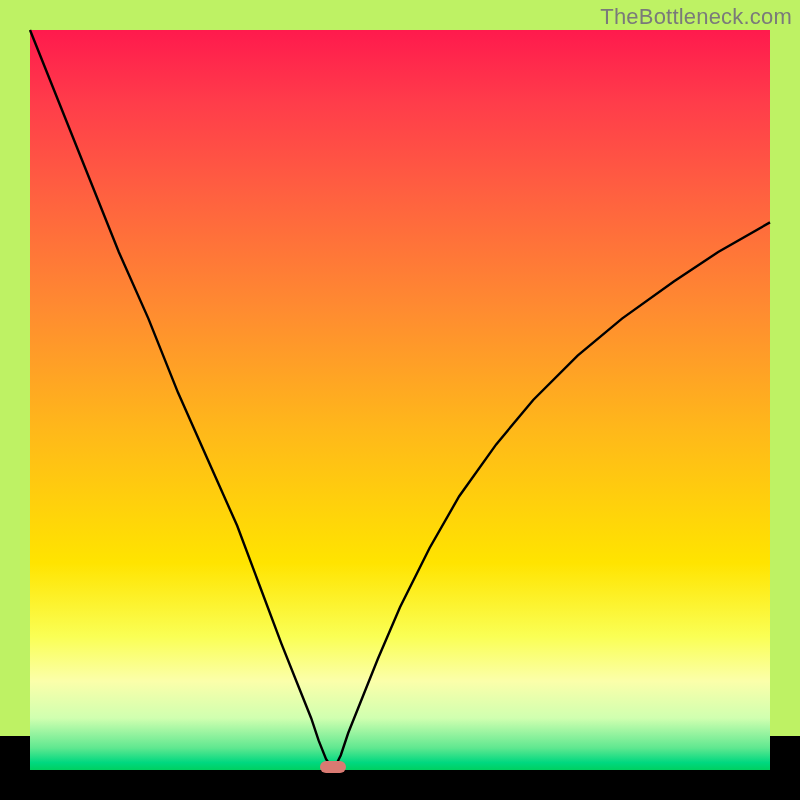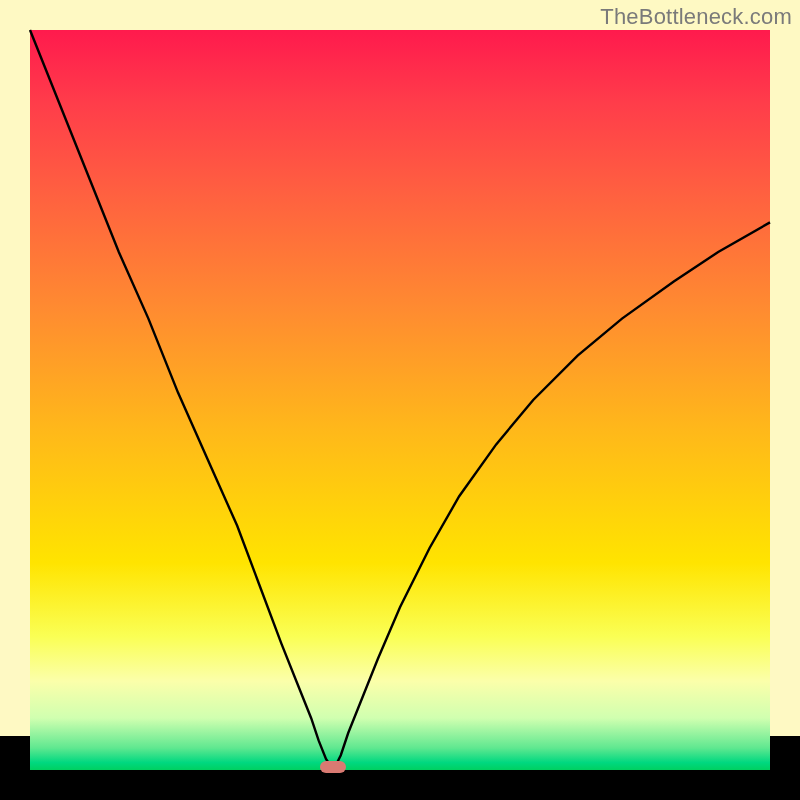--- a/index.html
+++ b/index.html
@@ -9,21 +9,21 @@
     height: 800px;
     overflow: hidden;
     background: #000;
   }
   .frame {
     position: absolute;
     top: 0;
     left: 0;
     width: 800px;
     height: 736px;
-    background: #fef9c3;
+    background: #bef264;
   }
   .plot-area {
     position: absolute;
     top: 30px;
     left: 30px;
     width: 740px;
     height: 740px;
     background: linear-gradient(to bottom,
       #ff1a4d 0%,
       #ff3d4a 10%,

